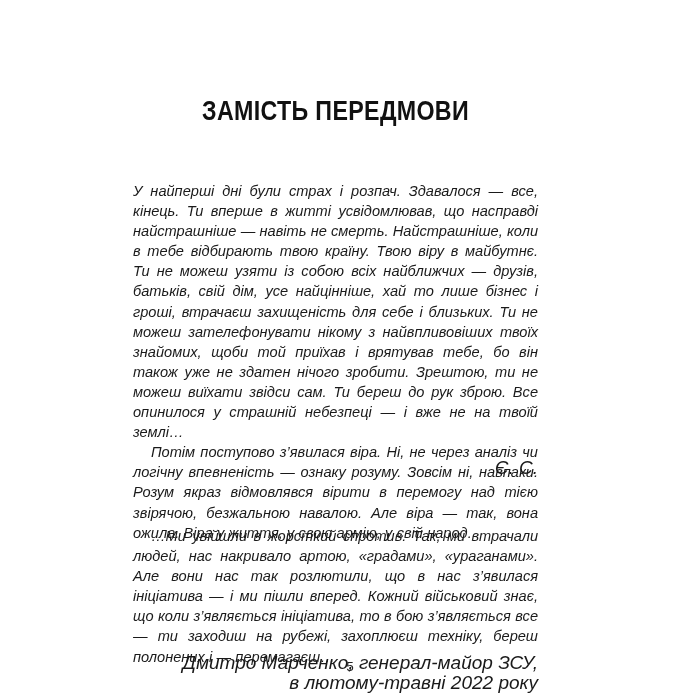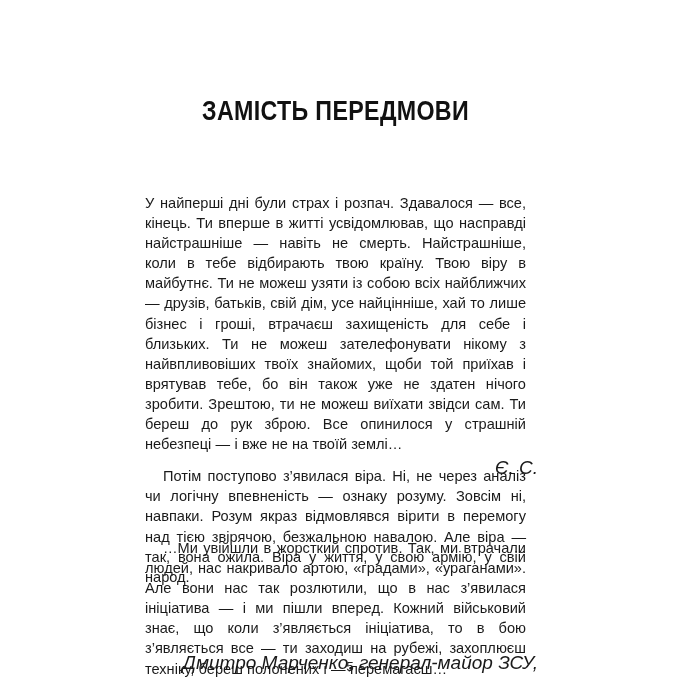--- a/index.html
+++ b/index.html
@@ -42,28 +42,29 @@
   .body-block {
     position: absolute;
     left: 133px;
     width: 405px;
   }
 
   .body-block.first { top: 181px; }
   .body-block.second { top: 526px; }
 
   p.para {
-    margin: 12px;
+    margin: 0;
     padding: 0;
     font-size: 14.6px;
     line-height: 20.1px;
     text-align: justify;
     text-justify: inter-word;
     hyphens: manual;
     word-spacing: 0.2px;
+    font-style: italic;
   }
 
   p.para.indent {
     text-indent: 18px;
   }
 
   
   .signature {
     position: absolute;
     left: 133px;
@@ -109,17 +110,18 @@
   <div class="signature initials">
     <span class="sig-line">Є. С.</span>
   </div>
 
   <div class="body-block second">
     <p class="para indent">…Ми увійшли в жорсткий спротив. Так, ми втрачали людей, нас накривало артою, «градами», «ураганами». Але вони нас так розлютили, що в нас з’явилася ініціатива — і ми пішли вперед. Кожний військовий знає, що коли з’являється ініціатива, то в бою з’являється все — ти заходиш на рубежі, захоплюєш техніку, береш полонених і — перемагаєш…</p>
   </div>
 
   <div class="signature attribution">
     <span class="sig-line">Дмитро Марченко, генерал-майор ЗСУ,</span>
+    <span class="sig-line">в лютому-травні 2022 року</span>
   </div>
 
   <div class="folio">5</div>
 
 </div>
 
 </body></html>

